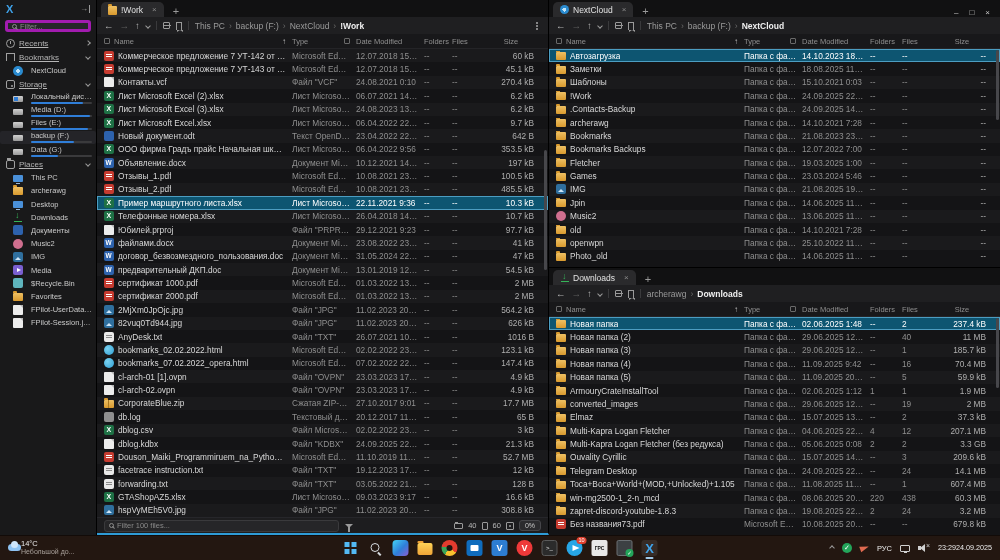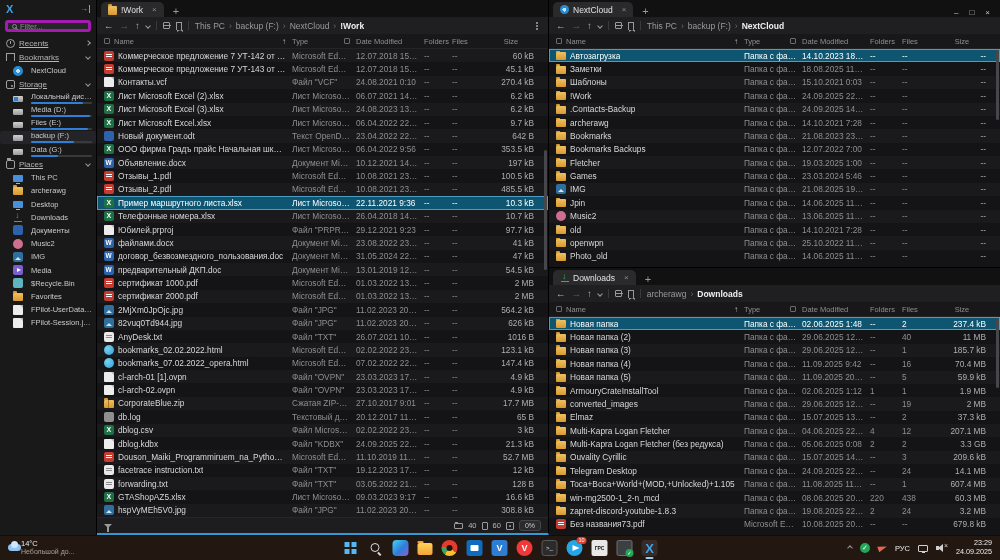--- a/index.html
+++ b/index.html
@@ -168,21 +168,21 @@
   .tray{margin-left:auto;display:flex;align-items:center;gap:8px;padding-right:8px;}
   .tr-check{width:10px;height:10px;background:#23a55a;border-radius:50%;color:#fff;font-size:7px;line-height:10px;text-align:center;}
   .tr-plane{width:0;height:0;border-top:3px solid transparent;border-bottom:3px solid transparent;border-left:9px solid #e06a50;transform:rotate(-20deg);}
   .tr-lang{font-size:7.5px;color:#ececec;}
   .tr-net{width:10px;height:7px;border:1px solid #d0d0d0;border-radius:1px;position:relative;}
   .tr-net::after{content:"";position:absolute;left:3px;bottom:-2px;width:3px;height:1px;background:#d0d0d0;}
   .tr-vol{position:relative;width:12px;height:8px;}
   .tr-vol::before{content:"";position:absolute;left:0;top:2px;width:3px;height:4px;background:#d0d0d0;}
   .tr-vol::after{content:"×";position:absolute;right:0;top:-2px;color:#d0d0d0;font-size:7px;}
   .tr-vol .spk-tri{position:absolute;left:2px;top:0;border-top:4px solid transparent;border-bottom:4px solid transparent;border-right:5px solid #d0d0d0;}
-  .clock{display:flex;flex-direction:column;align-items:flex-end;line-height:1.2;font-size:7.2px;color:#ececec;}
+  .clock{display:flex;flex-direction:row;align-items:flex-end;line-height:1.2;font-size:7.2px;color:#ececec;}
 </style>
 </head>
 <body>
 
 <div class="screen">
   <div class="main">
 
     <aside class="sidebar">
       <div class="sb-head">
         <span class="app-logo">X</span>
@@ -772,20 +772,24 @@
               <span class="nm-text">hspVyMEh5V0.jpg</span>
             </div>
             <div class="cell c-type">Файл "JPG"</div>
             <div class="cell c-date">11.02.2023 20:12</div>
             <div class="cell c-num">--</div>
             <div class="cell c-num">--</div>
             <div class="cell c-size">308.8 kB</div>
           </div>
         </div>
       <div class="filterbar">
+        <div class="fil-box">
+          <span class="mag"></span>
+          <input readonly="" placeholder="Filter 100 files..." style="">
+        </div>
         <span class="funnel"></span>
         <div class="statusgrp">
           <span class="st-folder"></span>
           <span>40</span>
           <span class="st-page"></span>
           <span>60</span>
           <span class="st-disk"></span>
           <span class="pct-pill">0%</span>
         </div>
       </div>

